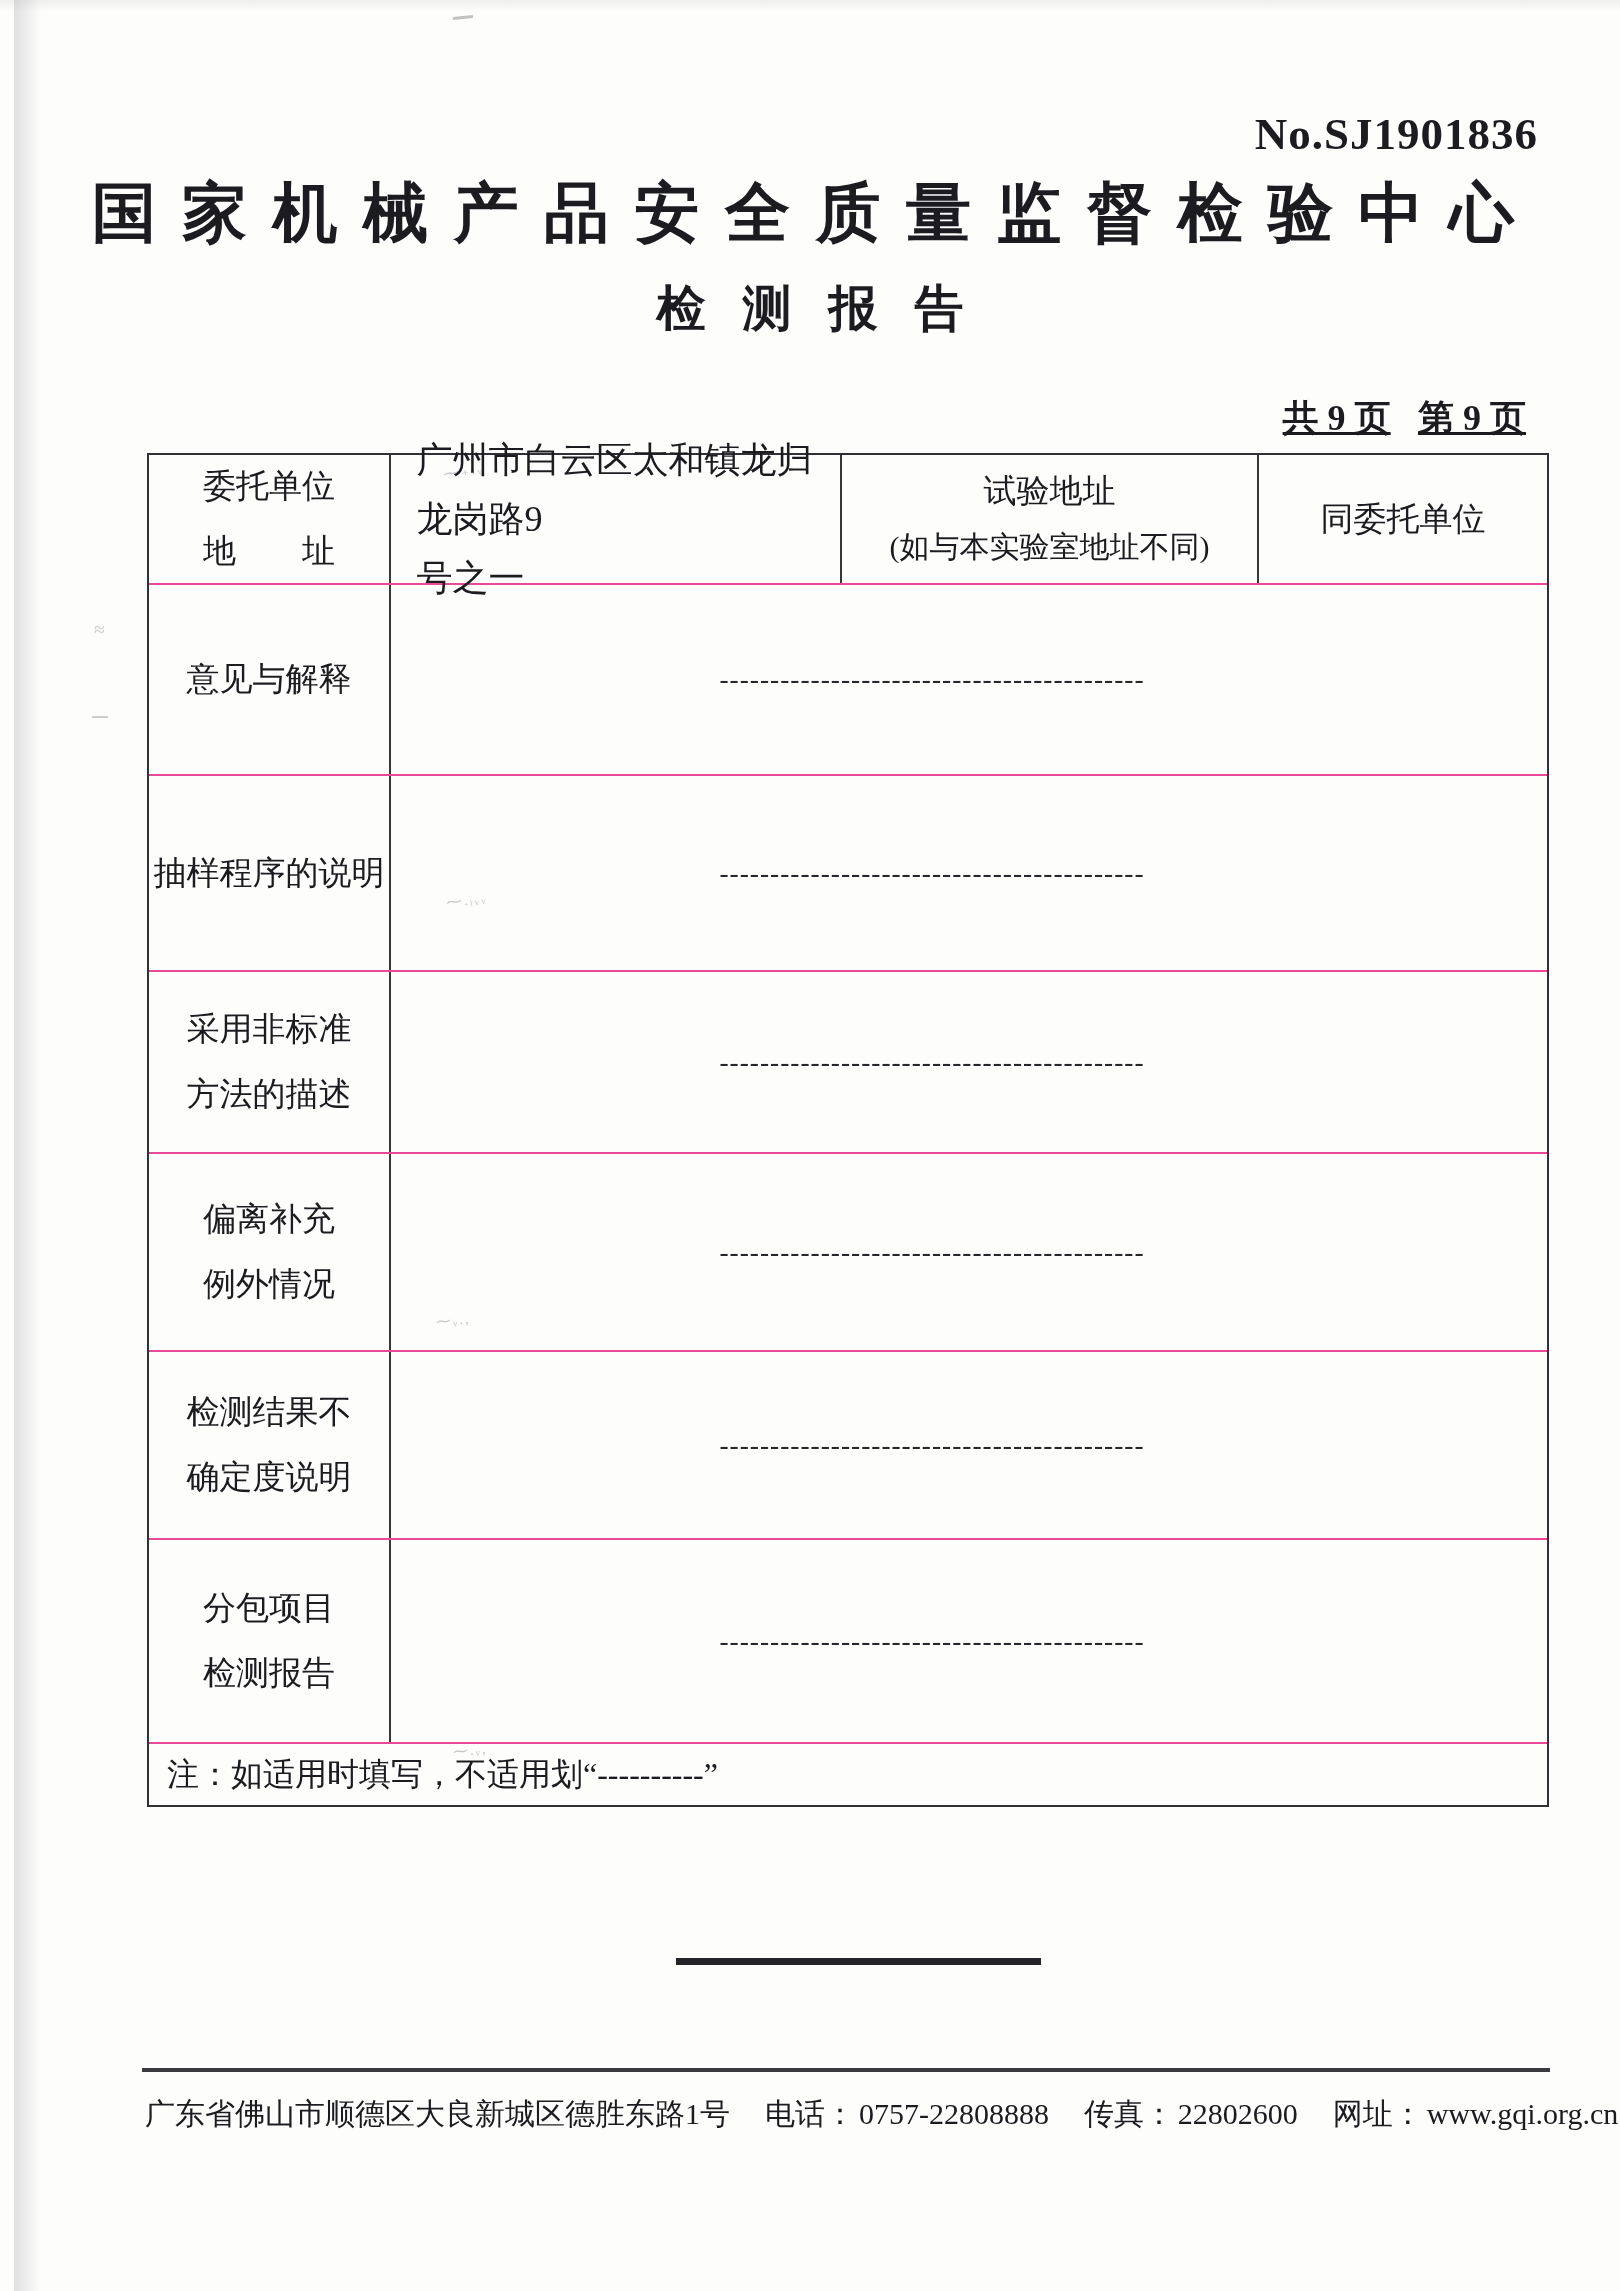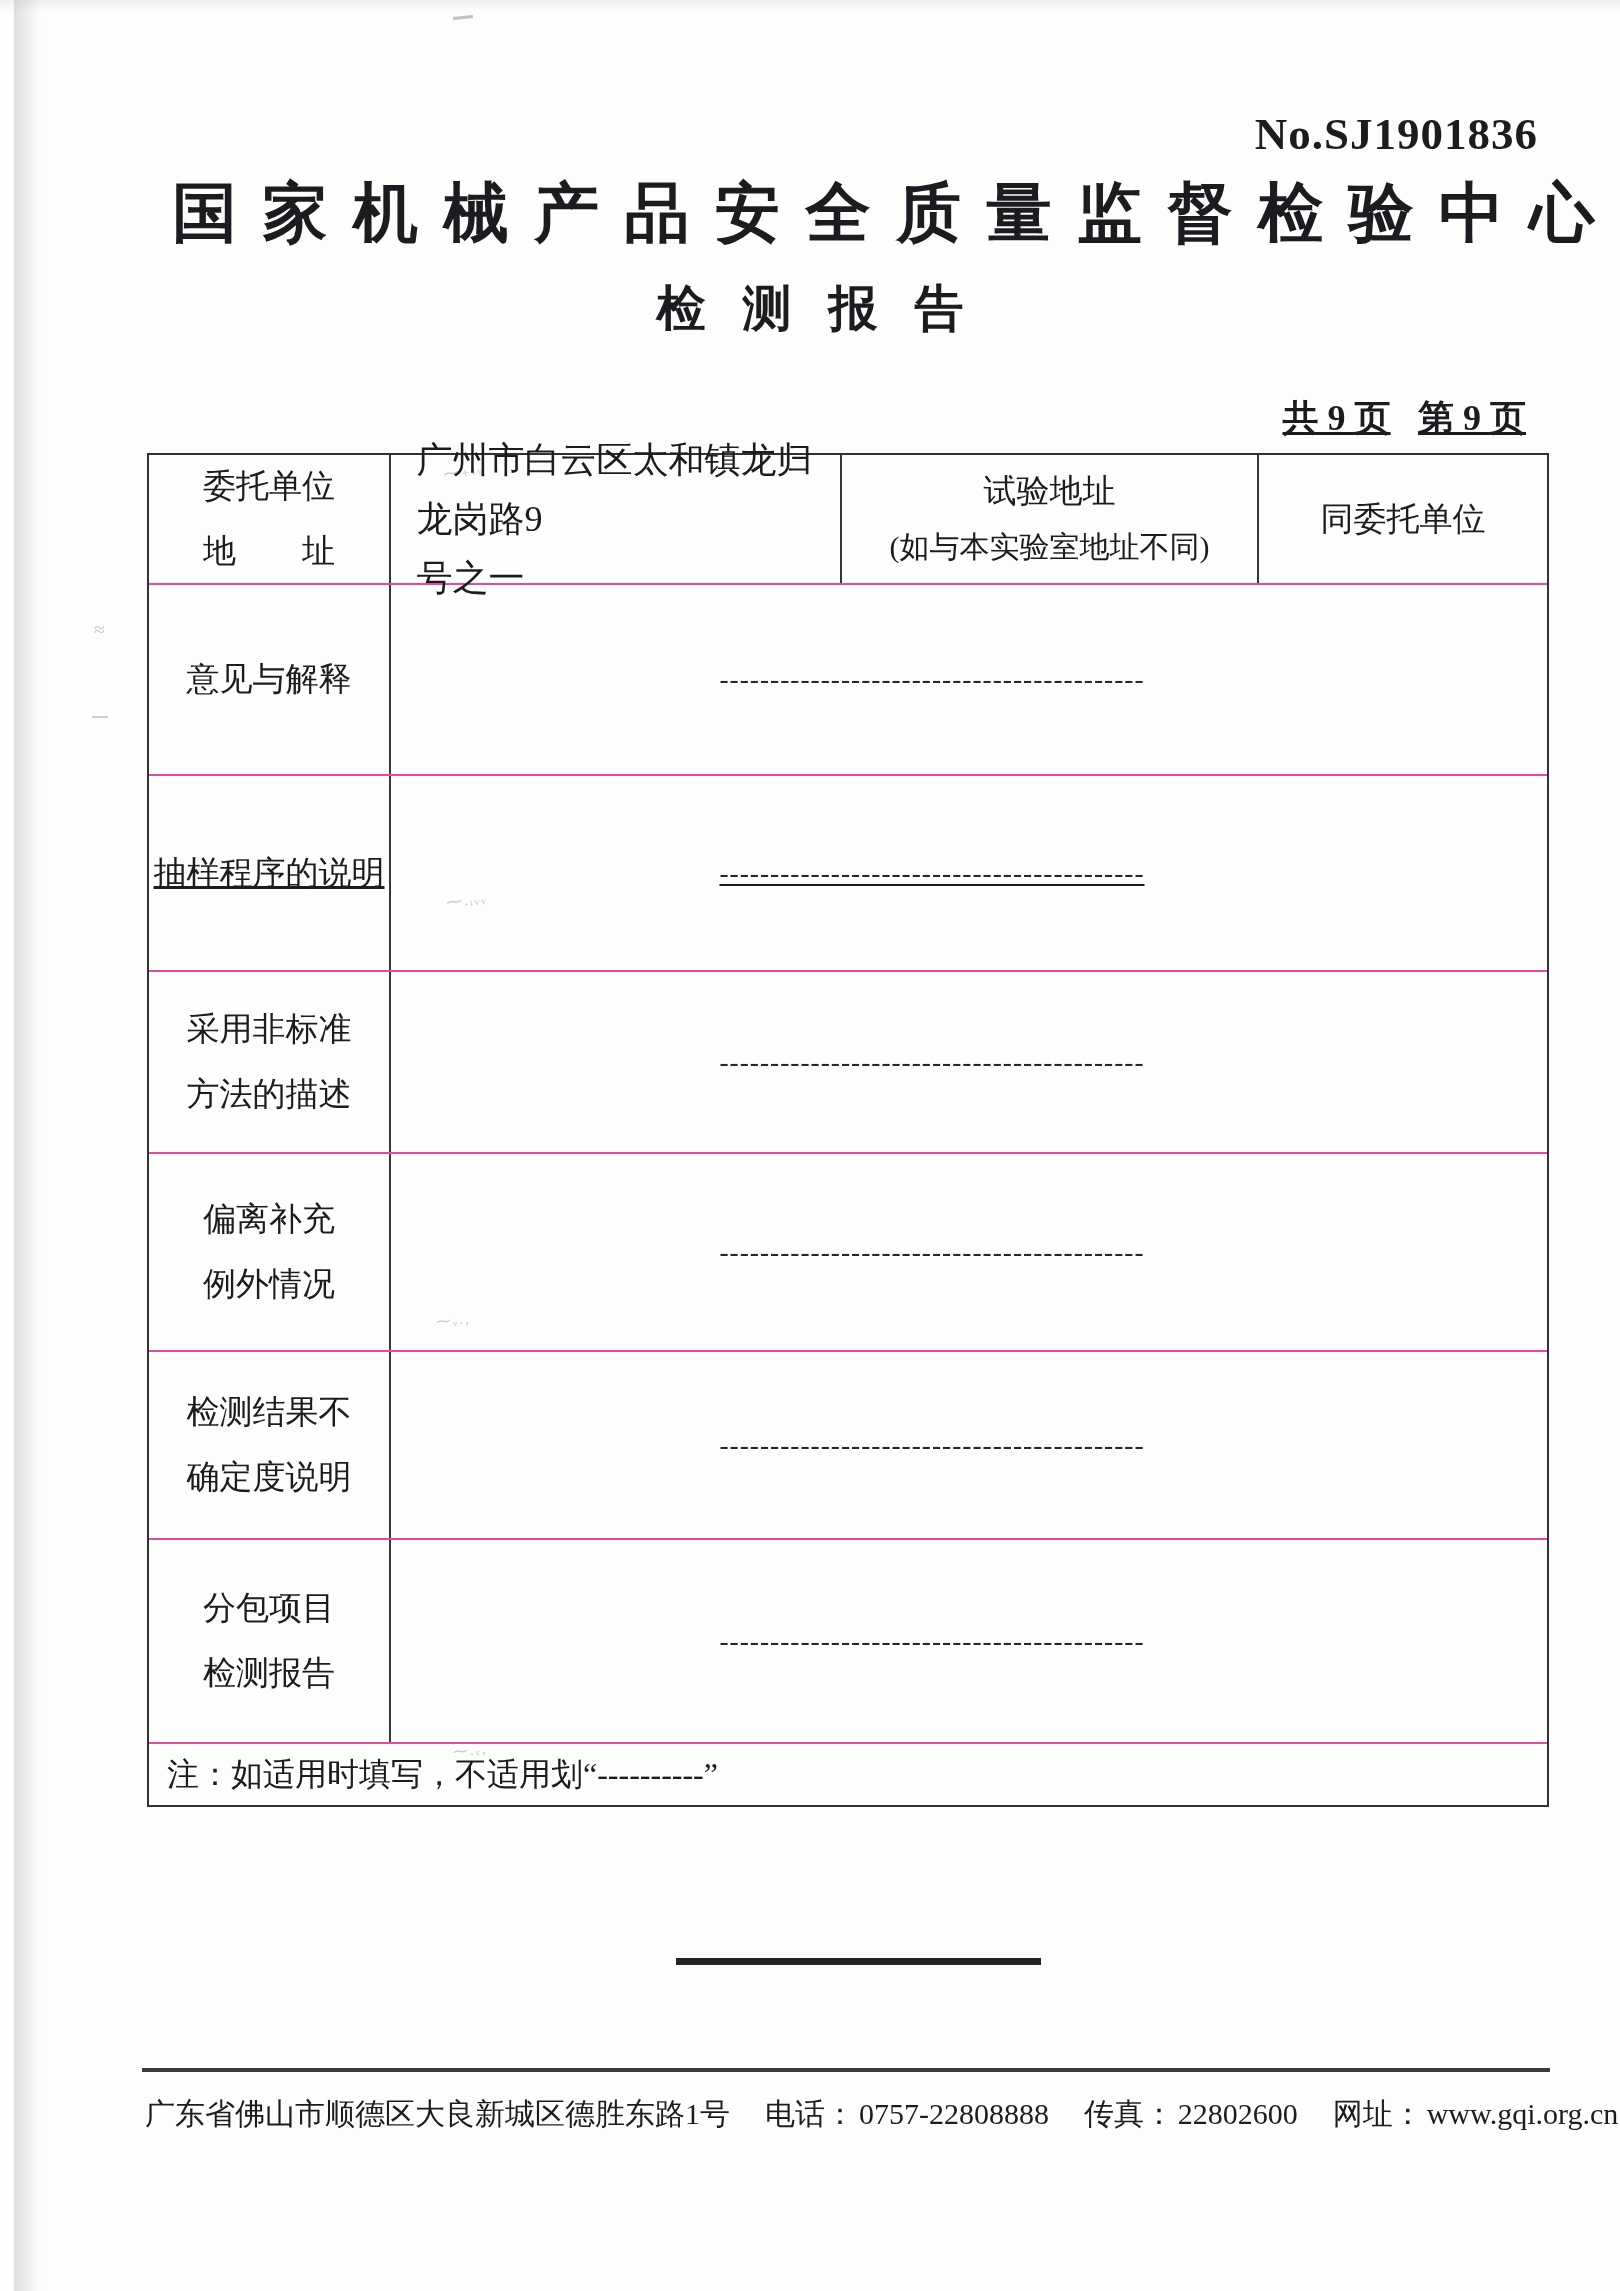--- a/index.html
+++ b/index.html
@@ -32,21 +32,21 @@
   .artifact.a5 { left: 436px; top: 1311px; font-size: 14.7px; transform: rotate(-6deg); letter-spacing: 2px; }
   .artifact.a6 { left: 453px; top: 1741px; font-size: 14.7px; transform: rotate(-6deg); letter-spacing: 2px; }
   .artifact.a7 { left: 92px; top: 716px; width: 15.7px; height: 2px; background: #cdcdcf; }
 
   .report-no {
     position: absolute; top: 108px; right: 82px;
     font-size: 45px; font-weight: 700; letter-spacing: 1px;
   }
   .org-title {
     position: absolute; top: 169px; left: 0; width: 100%;
-    text-align: right;
+    text-align: center;
     font-size: 65px; font-weight: 700;
     letter-spacing: 25.5px; padding-left: 11px;
     white-space: nowrap;
   }
   .doc-title {
     position: absolute; top: 276px; left: 0; width: 100%;
     text-align: center;
     font-size: 49px; font-weight: 700;
     letter-spacing: 37px; padding-left: 37px;
     white-space: nowrap;
@@ -67,21 +67,21 @@
   .cell { position: relative; }
   .cell.v { border-right: 2px solid #36363c; }
   .label-col {
     width: 242px; flex: 0 0 242px;
     display: flex; flex-direction: column; justify-content: center; align-items: center;
     text-align: center;
     font-size: 33px; line-height: 65px;
   }
   .r1 { height: 128px; }
   .r2 { height: 191px; }
-  .r3 { height: 196px; text-decoration: underline; }
+  .r3 { height: 196px; }
   .r4 { height: 182px; }
   .r5 { height: 198px; }
   .r6 { height: 188px; }
   .r7 { height: 204px; }
   .r8 { height: 63px; }
 
   .addr-cell {
     width: 451px; flex: 0 0 451px;
     display: flex; flex-direction: column; justify-content: center;
     padding-left: 25.5px; padding-right: 13.7px;

